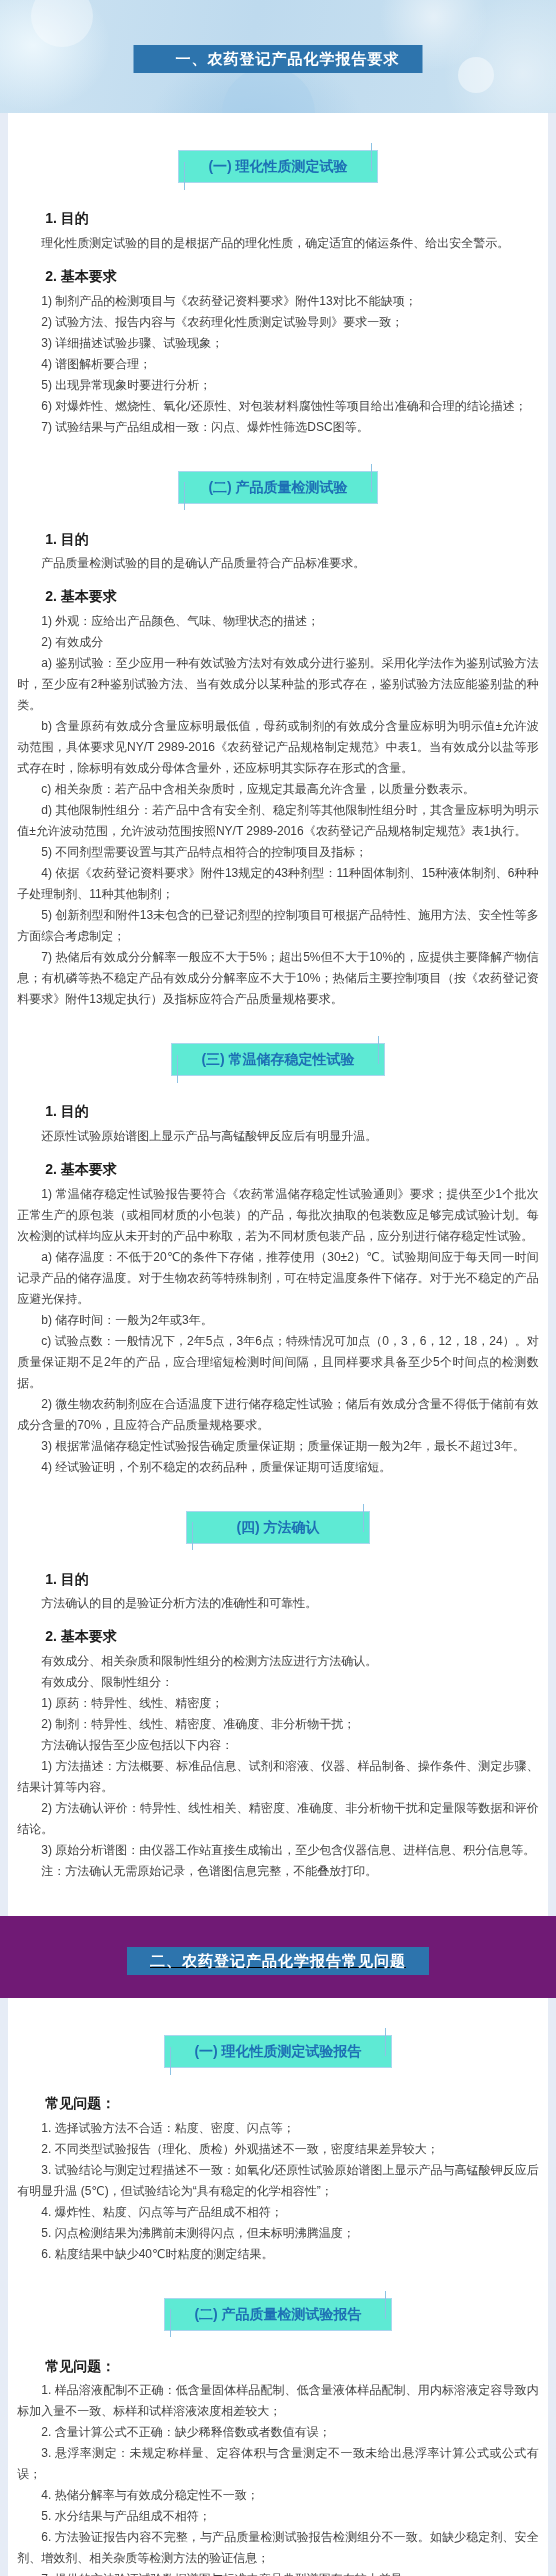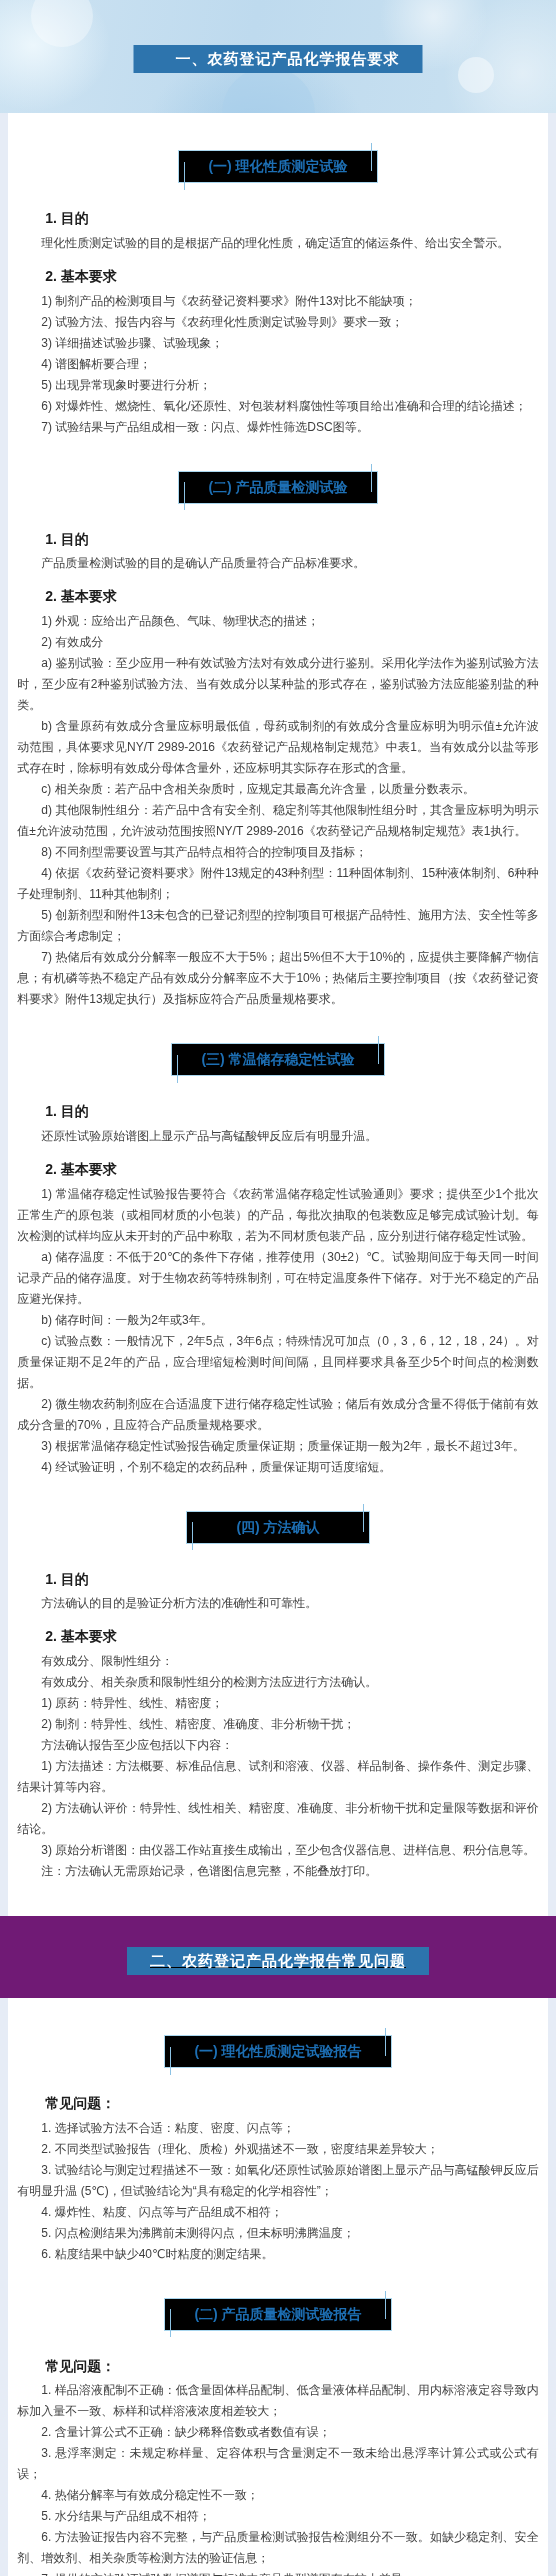--- a/index.html
+++ b/index.html
@@ -24,21 +24,21 @@
     font-weight:bold;font-size:15px;line-height:28px;letter-spacing:1px;padding:0 23px;}
   .hero .banner{position:absolute;top:45px;left:50%;transform:translateX(-50%);padding-left:42px;}
 
   
   .card{width:540px;margin:0 auto;background:#ffffff;box-sizing:border-box;
     padding:4.1px 9.3px 34px;font-size:12px;color:#3f3f3f;}
 
   .sec-box-wrap{text-align:center;margin:33px 0 23px;text-indent:0;}
   .sec-box{display:inline-block;position:relative;border:0.5px solid #a9d6ee;
     color:#1d6fb4;font-size:14px;font-weight:bold;line-height:31px;
-    padding:0 29px;min-width:124px;background:#000000;}
+    padding:0 29px;min-width:124px;background:#5eead4;}
   .sec-box::before{content:"";position:absolute;right:4.6px;top:-7.7px;width:1px;height:28px;background:#8cc2e4;}
   .sec-box::after{content:"";position:absolute;left:4.6px;bottom:-7.7px;width:1px;height:28px;background:#8cc2e4;}
 
   .sub-heading{font-weight:bold;color:#1c1c1c;font-size:14px;line-height:1.75;
     text-indent:2em;margin:10.3px 0 2.1px;}
   .para{margin:0;line-height:1.75;text-indent:2em;text-align:justify;color:#3f3f3f;}
 
   
   .mid{padding:31px 0 23px;background:#701a75;text-decoration:underline;}
   .mid .banner{margin:0 auto;}
@@ -70,41 +70,41 @@
       <div class="sec-box-wrap"><div class="sec-box">(二) 产品质量检测试验</div></div>
       <div class="sub-heading">1. 目的</div>
       <p class="para">产品质量检测试验的目的是确认产品质量符合产品标准要求。</p>
       <div class="sub-heading">2. 基本要求</div>
       <p class="para">1) 外观：应给出产品颜色、气味、物理状态的描述；</p>
       <p class="para">2) 有效成分</p>
       <p class="para">a) 鉴别试验：至少应用一种有效试验方法对有效成分进行鉴别。采用化学法作为鉴别试验方法时，至少应有2种鉴别试验方法、当有效成分以某种盐的形式存在，鉴别试验方法应能鉴别盐的种类。</p>
       <p class="para">b) 含量原药有效成分含量应标明最低值，母药或制剂的有效成分含量应标明为明示值±允许波动范围，具体要求见NY/T 2989-2016《农药登记产品规格制定规范》中表1。当有效成分以盐等形式存在时，除标明有效成分母体含量外，还应标明其实际存在形式的含量。</p>
       <p class="para">c) 相关杂质：若产品中含相关杂质时，应规定其最高允许含量，以质量分数表示。</p>
       <p class="para">d) 其他限制性组分：若产品中含有安全剂、稳定剂等其他限制性组分时，其含量应标明为明示值±允许波动范围，允许波动范围按照NY/T 2989-2016《农药登记产品规格制定规范》表1执行。</p>
-      <p class="para">8) 不同剂型需要设置与其产品特点相符合的控制项目及指标；</p>
+      <p class="para">5) 不同剂型需要设置与其产品特点相符合的控制项目及指标；</p>
       <p class="para">4) 依据《农药登记资料要求》附件13规定的43种剂型：11种固体制剂、15种液体制剂、6种种子处理制剂、11种其他制剂；</p>
       <p class="para">5) 创新剂型和附件13未包含的已登记剂型的控制项目可根据产品特性、施用方法、安全性等多方面综合考虑制定；</p>
       <p class="para">7) 热储后有效成分分解率一般应不大于5%；超出5%但不大于10%的，应提供主要降解产物信息；有机磷等热不稳定产品有效成分分解率应不大于10%；热储后主要控制项目（按《农药登记资料要求》附件13规定执行）及指标应符合产品质量规格要求。</p>
       <div class="sec-box-wrap"><div class="sec-box">(三) 常温储存稳定性试验</div></div>
       <div class="sub-heading">1. 目的</div>
       <p class="para">还原性试验原始谱图上显示产品与高锰酸钾反应后有明显升温。</p>
       <div class="sub-heading">2. 基本要求</div>
       <p class="para">1) 常温储存稳定性试验报告要符合《农药常温储存稳定性试验通则》要求；提供至少1个批次正常生产的原包装（或相同材质的小包装）的产品，每批次抽取的包装数应足够完成试验计划。每次检测的试样均应从未开封的产品中称取，若为不同材质包装产品，应分别进行储存稳定性试验。</p>
       <p class="para">a) 储存温度：不低于20℃的条件下存储，推荐使用（30±2）℃。试验期间应于每天同一时间记录产品的储存温度。对于生物农药等特殊制剂，可在特定温度条件下储存。对于光不稳定的产品应避光保持。</p>
       <p class="para">b) 储存时间：一般为2年或3年。</p>
       <p class="para">c) 试验点数：一般情况下，2年5点，3年6点；特殊情况可加点（0，3，6，12，18，24）。对质量保证期不足2年的产品，应合理缩短检测时间间隔，且同样要求具备至少5个时间点的检测数据。</p>
       <p class="para">2) 微生物农药制剂应在合适温度下进行储存稳定性试验；储后有效成分含量不得低于储前有效成分含量的70%，且应符合产品质量规格要求。</p>
       <p class="para">3) 根据常温储存稳定性试验报告确定质量保证期；质量保证期一般为2年，最长不超过3年。</p>
       <p class="para">4) 经试验证明，个别不稳定的农药品种，质量保证期可适度缩短。</p>
       <div class="sec-box-wrap"><div class="sec-box">(四) 方法确认</div></div>
       <div class="sub-heading">1. 目的</div>
       <p class="para">方法确认的目的是验证分析方法的准确性和可靠性。</p>
       <div class="sub-heading">2. 基本要求</div>
+      <p class="para">有效成分、相关杂质和限制性组分的检测方法应进行方法确认。</p>
       <p class="para">有效成分、限制性组分：</p>
-      <p class="para">有效成分、相关杂质和限制性组分的检测方法应进行方法确认。</p>
       <p class="para">1) 原药：特异性、线性、精密度；</p>
       <p class="para">2) 制剂：特异性、线性、精密度、准确度、非分析物干扰；</p>
       <p class="para">方法确认报告至少应包括以下内容：</p>
       <p class="para">1) 方法描述：方法概要、标准品信息、试剂和溶液、仪器、样品制备、操作条件、测定步骤、结果计算等内容。</p>
       <p class="para">2) 方法确认评价：特异性、线性相关、精密度、准确度、非分析物干扰和定量限等数据和评价结论。</p>
       <p class="para">3) 原始分析谱图：由仪器工作站直接生成输出，至少包含仪器信息、进样信息、积分信息等。</p>
       <p class="para">注：方法确认无需原始记录，色谱图信息完整，不能叠放打印。</p>
     </div>
 
   <div class="mid">

